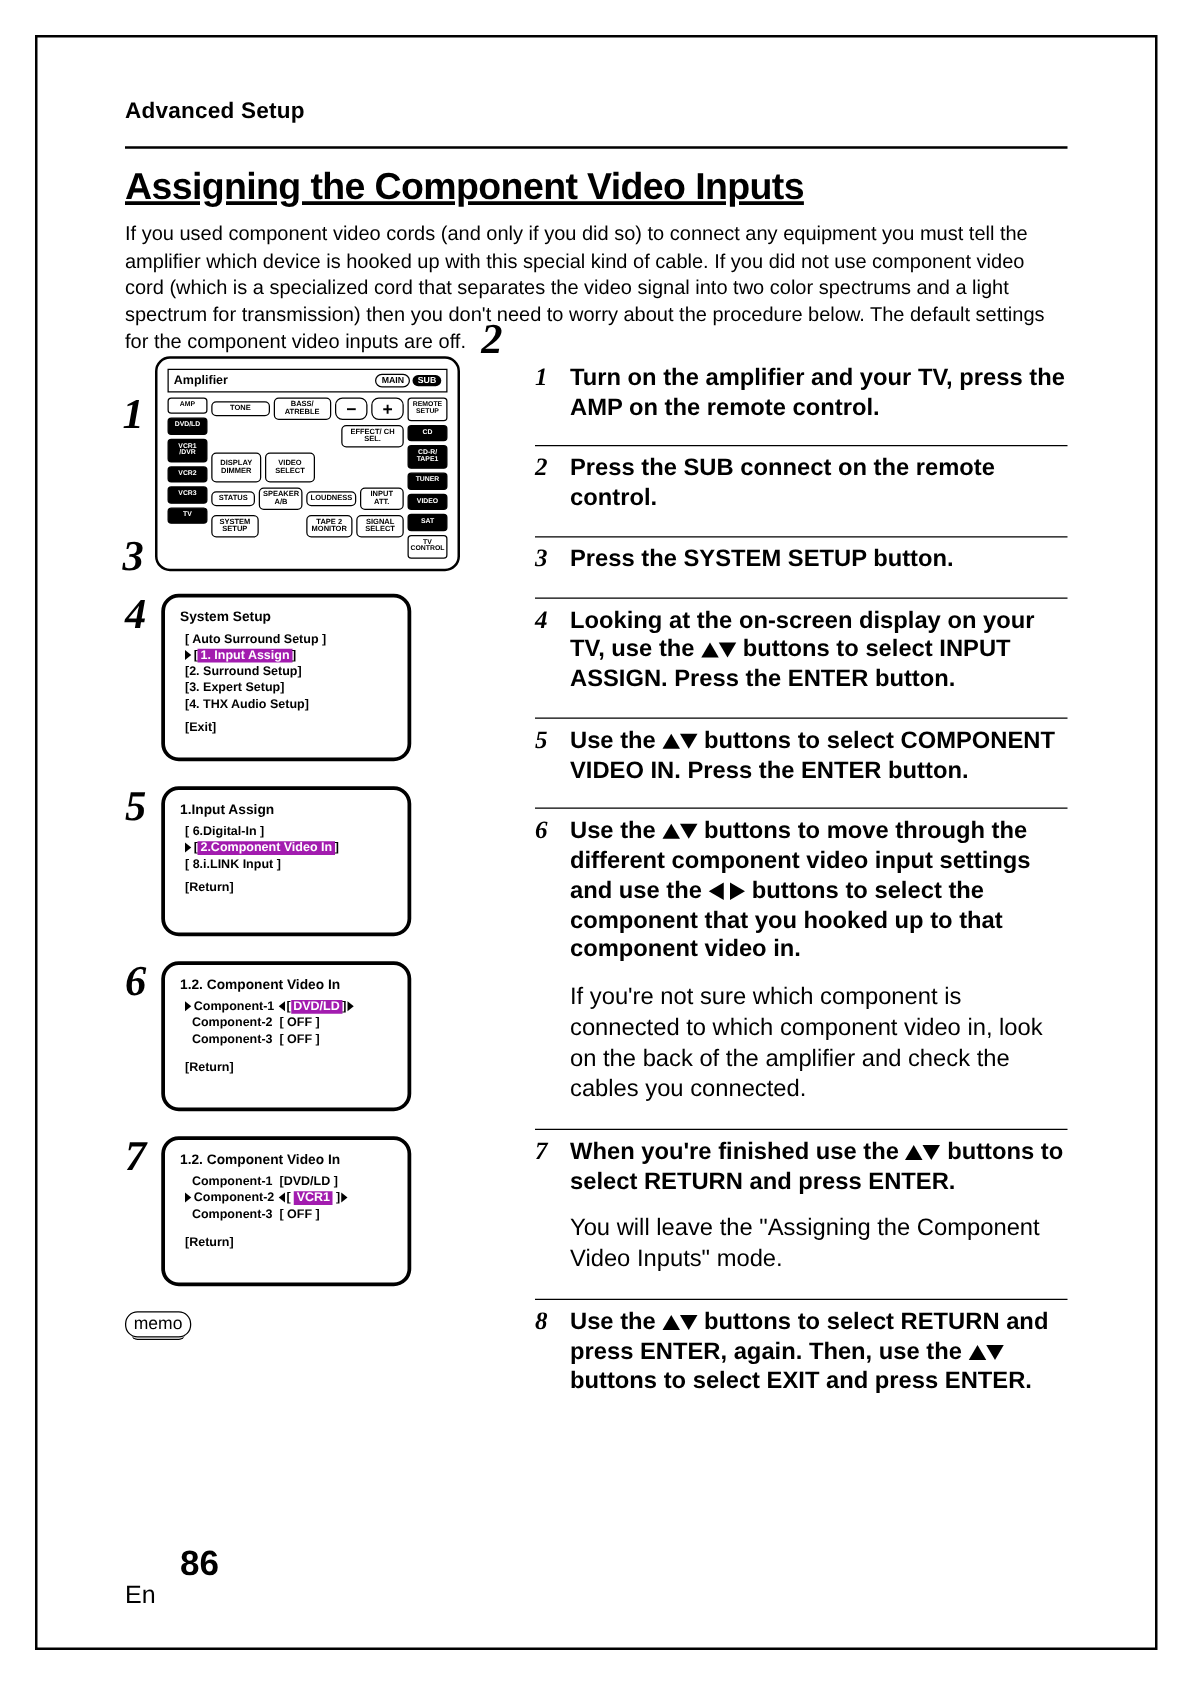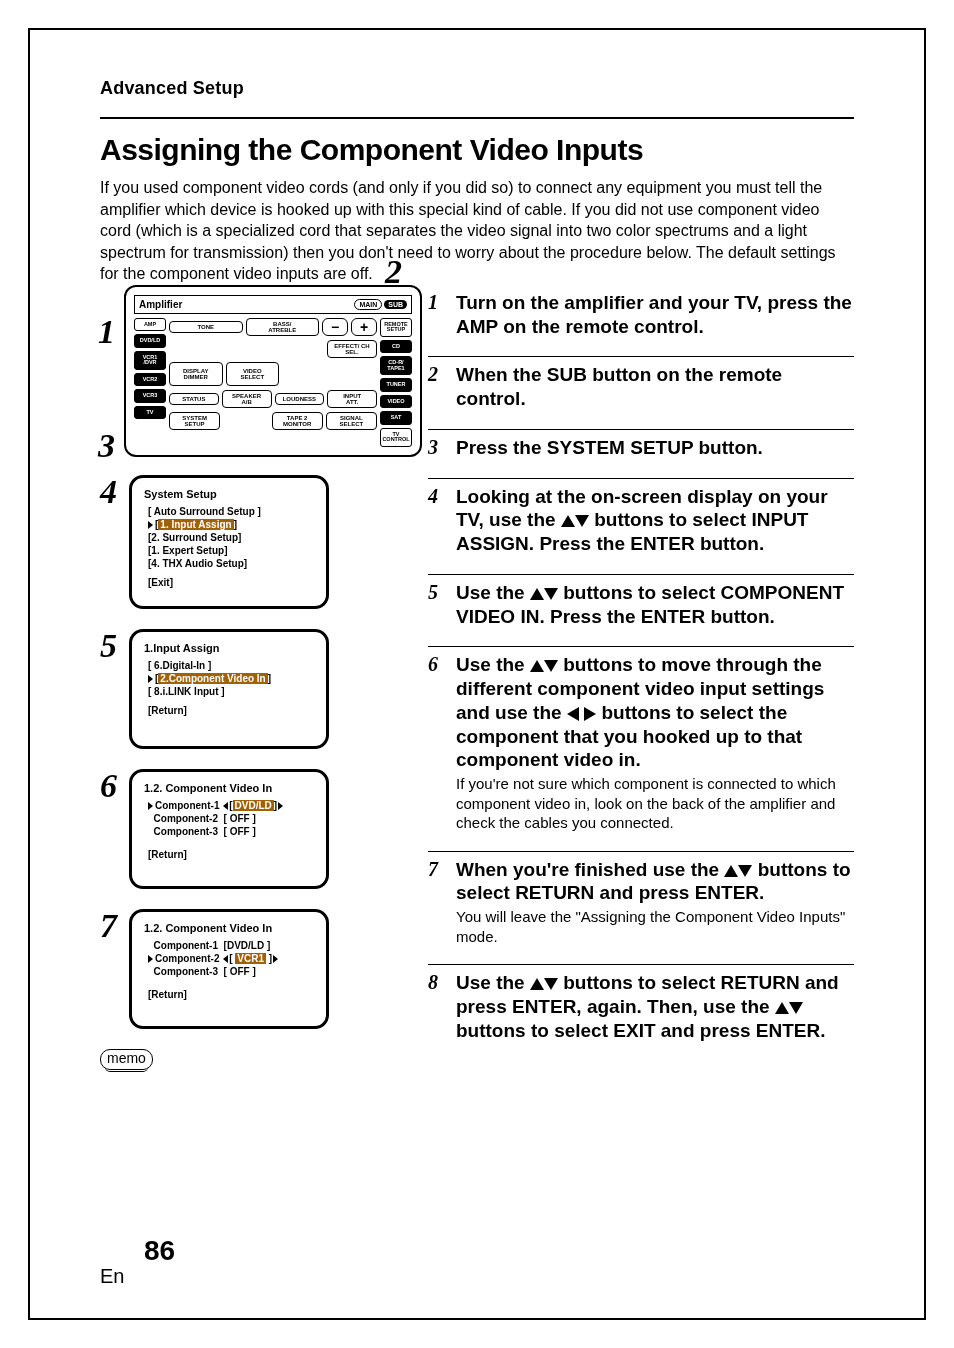--- a/index.html
+++ b/index.html
@@ -1,51 +1,51 @@
 <!DOCTYPE html>
 <html><head>
 <meta charset="utf-8">
 <style>
   * { box-sizing: border-box; margin: 0; padding: 0; }
   html, body { width: 954px; background: #fff; font-family: Arial, Helvetica, sans-serif; color: #000; }
   .page { padding: 48px 70px 40px 70px; border: 2px solid #000; margin: 28px; position: relative; min-height: 1292px; }
   .sec-head { font-size: 18px; font-weight: 700; border-bottom: 2px solid #000; padding-bottom: 18px; margin-bottom: 14px; letter-spacing: 0.2px; }
-  h1.title { font-size: 30px; font-weight: 700; margin-bottom: 10px; letter-spacing: -0.5px; }
+  h1.title { font-size: 30px; font-weight: 700; margin-bottom: 10px; letter-spacing: -0.5px; text-decoration: underline; }
   .intro { font-size: 16px; line-height: 1.35; }
   .two-col { display: flex; gap: 28px; }
   .left { width: 300px; flex: 0 0 300px; }
   .right { flex: 1; }
   .step-block { margin-bottom: 18px; border-top: 1px solid #000; padding-top: 6px; }
   .step-block:first-child { border-top: 0; }
   .step-row { display: flex; align-items: flex-start; gap: 10px; }
   .step-num { font-weight: 700; font-style: italic; font-size: 20px; line-height: 1.1; width: 18px; flex: 0 0 18px; font-family: Georgia, 'Times New Roman', serif; }
   .step-title { font-weight: 700; font-size: 19px; line-height: 1.25; flex: 1; }
-  .step-sub { font-size: 15px; line-height: 1.3; margin-left: 28px; margin-top: 2px; }
+  .step-sub { font-size: 19px; line-height: 1.3; margin-left: 28px; margin-top: 14px; }
   .left-fig { display: flex; gap: 12px; margin-bottom: 20px; align-items: flex-start; }
   .big-num { font-weight: 700; font-style: italic; font-size: 34px; font-family: Georgia, 'Times New Roman', serif; line-height: 1; }
   .osd { border: 3px solid #000; border-radius: 14px; padding: 10px 12px 16px 12px; width: 200px; background: #fff; font-size: 10px; font-weight: 700; min-height: 120px; }
   .osd .t { font-size: 11px; margin-bottom: 6px; }
   .osd-line { margin: 2px 0 2px 4px; white-space: nowrap; }
-  .hl { background: #a16207; color: #fff; padding: 0 2px; display: inline-block; }
+  .hl { background: #a21caf; color: #fff; padding: 0 2px; display: inline-block; }
   .mark { display:inline-block; width:0; height:0; border-top:4px solid transparent; border-bottom:4px solid transparent; border-left:5px solid #000; margin-right:2px; vertical-align: middle; }
   .markL { display:inline-block; width:0; height:0; border-top:4px solid transparent; border-bottom:4px solid transparent; border-right:5px solid #000; margin:0 1px; vertical-align: middle; }
   .markR { display:inline-block; width:0; height:0; border-top:4px solid transparent; border-bottom:4px solid transparent; border-left:5px solid #000; margin:0 1px; vertical-align: middle; }
   .arrow-up { display:inline-block; width:0; height:0; border-left:7px solid transparent; border-right:7px solid transparent; border-bottom:12px solid #000; vertical-align: -1px;}
   .arrow-dn { display:inline-block; width:0; height:0; border-left:7px solid transparent; border-right:7px solid transparent; border-top:12px solid #000; vertical-align: -1px;}
   .arrow-lf { display:inline-block; width:0; height:0; border-top:7px solid transparent; border-bottom:7px solid transparent; border-right:12px solid #000; vertical-align: -2px;}
   .arrow-rt { display:inline-block; width:0; height:0; border-top:7px solid transparent; border-bottom:7px solid transparent; border-left:12px solid #000; vertical-align: -2px;}
   .memo-row { display: flex; gap: 12px; align-items: flex-start; margin-top: 8px; flex-direction: column;}
   .memo-badge { border: 1.5px solid #000; border-radius: 10px; padding: 1px 6px 4px 6px; font-size: 14px; line-height:1; position: relative; }
   .memo-badge::after { content:""; position:absolute; left:4px; right:4px; bottom:-3px; height:4px; border-bottom:1.5px solid #000; border-radius: 0 0 10px 10px; }
   .memo-text { font-size: 15px; line-height: 1.3; }
   .remote-wrap { position: relative; padding-left: 24px; margin-bottom: 18px; }
   .remote-wrap .num1 { position:absolute; left:-2px; top:30px; }
   .remote-wrap .num3 { position:absolute; left:-2px; bottom:-6px; }
   .remote-wrap .num2 { position:absolute; right:-2px; top:-30px; }
-  .remote { border: 2px solid #000; border-radius: 12px; width: 298px; padding: 8px; font-size: 7px; font-weight: 700; background:#fff; }
+  .remote { border: 2px solid #000; border-radius: 12px; width: 244px; padding: 8px; font-size: 7px; font-weight: 700; background:#fff; }
   .remote-top { display:flex; justify-content:space-between; align-items:center; border:1px solid #000; padding:3px 4px; margin-bottom:4px; }
   .pill { border:1px solid #000; border-radius:8px; padding:1px 4px; display:inline-block; }
   .pill-inv { background:#000; color:#fff; border-radius:8px; padding:1px 4px; display:inline-block;}
   .rgrid { display:flex; gap:3px; }
   .rcol-side { display:flex; flex-direction:column; gap:3px; width:32px;}
   .rcol-side .sbtn { border:1px solid #000; border-radius:3px; text-align:center; padding:3px 0; font-size:5.5px; line-height:1; }
   .sbtn.inv { background:#000; color:#fff; }
   .rcol-mid { flex:1; display:flex; flex-direction:column; gap:4px;}
   .row { display:flex; gap:3px; align-items:center; }
   .btn { border:1px solid #000; border-radius:4px; text-align:center; padding:2px 2px; font-size:6px; line-height:1; flex:1; }
@@ -144,21 +144,21 @@
         </div>
       </div>
 
       <div class="left-fig">
         <div class="big-num">4</div>
         <div class="osd">
           <div class="t">System Setup</div>
           <div class="osd-line">[ Auto Surround Setup ]</div>
           <div class="osd-line"><span class="mark"></span>[<span class="hl">1. Input Assign</span>]</div>
           <div class="osd-line">[2. Surround Setup]</div>
-          <div class="osd-line">[1. Expert Setup]</div>
+          <div class="osd-line">[3. Expert Setup]</div>
           <div class="osd-line">[4. THX Audio Setup]</div>
           <div class="osd-line" style="margin-top:8px;">[Exit]</div>
         </div>
       </div>
 
       <div class="left-fig">
         <div class="big-num">5</div>
         <div class="osd">
           <div class="t">1.Input Assign</div>
           <div class="osd-line">[ 6.Digital-In ]</div>
@@ -201,21 +201,21 @@
       <div class="step-block">
         <div class="step-row">
           <div class="step-num">1</div>
           <div class="step-title">Turn on the amplifier and your TV, press the AMP on the remote control.</div>
         </div>
       </div>
 
       <div class="step-block">
         <div class="step-row">
           <div class="step-num">2</div>
-          <div class="step-title">When the SUB button on the remote control.</div>
+          <div class="step-title">Press the SUB connect on the remote control.</div>
         </div>
       </div>
 
       <div class="step-block">
         <div class="step-row">
           <div class="step-num">3</div>
           <div class="step-title">Press the SYSTEM SETUP button.</div>
         </div>
       </div>
 

